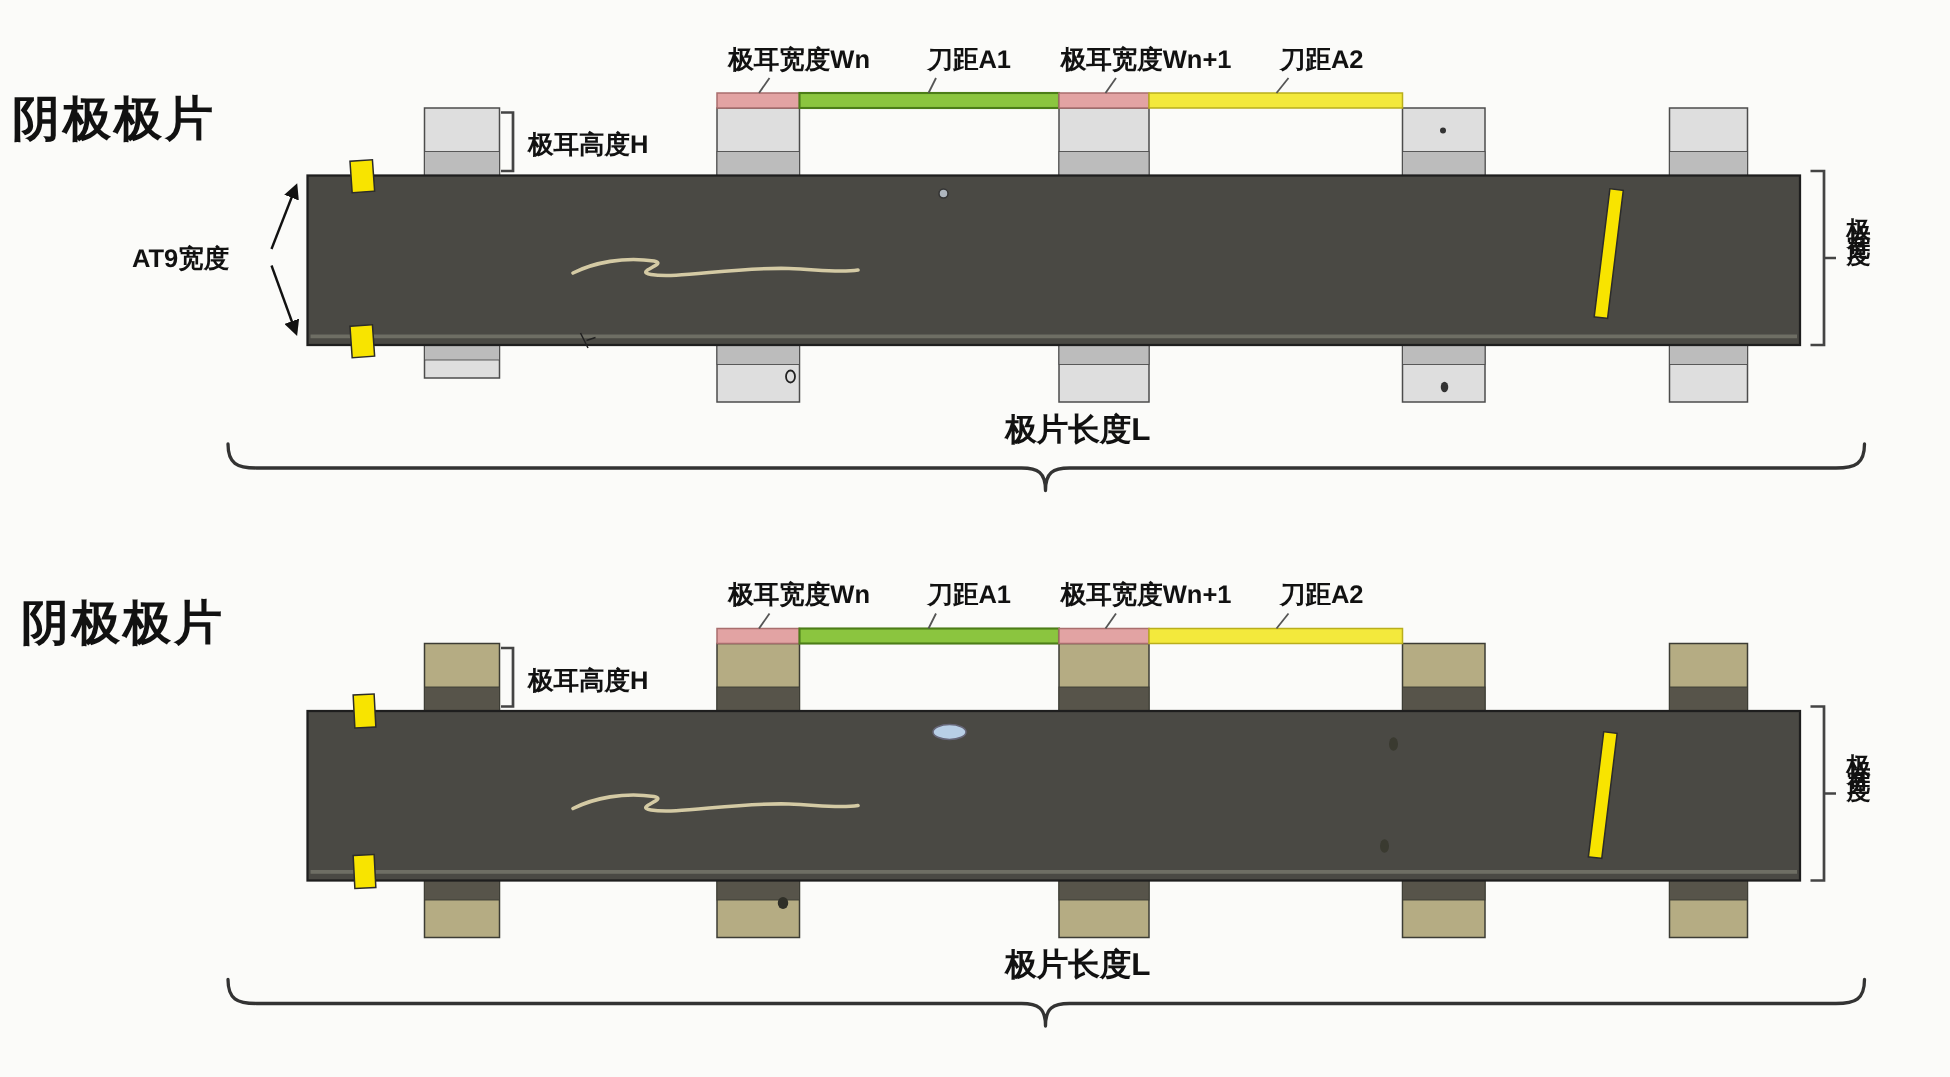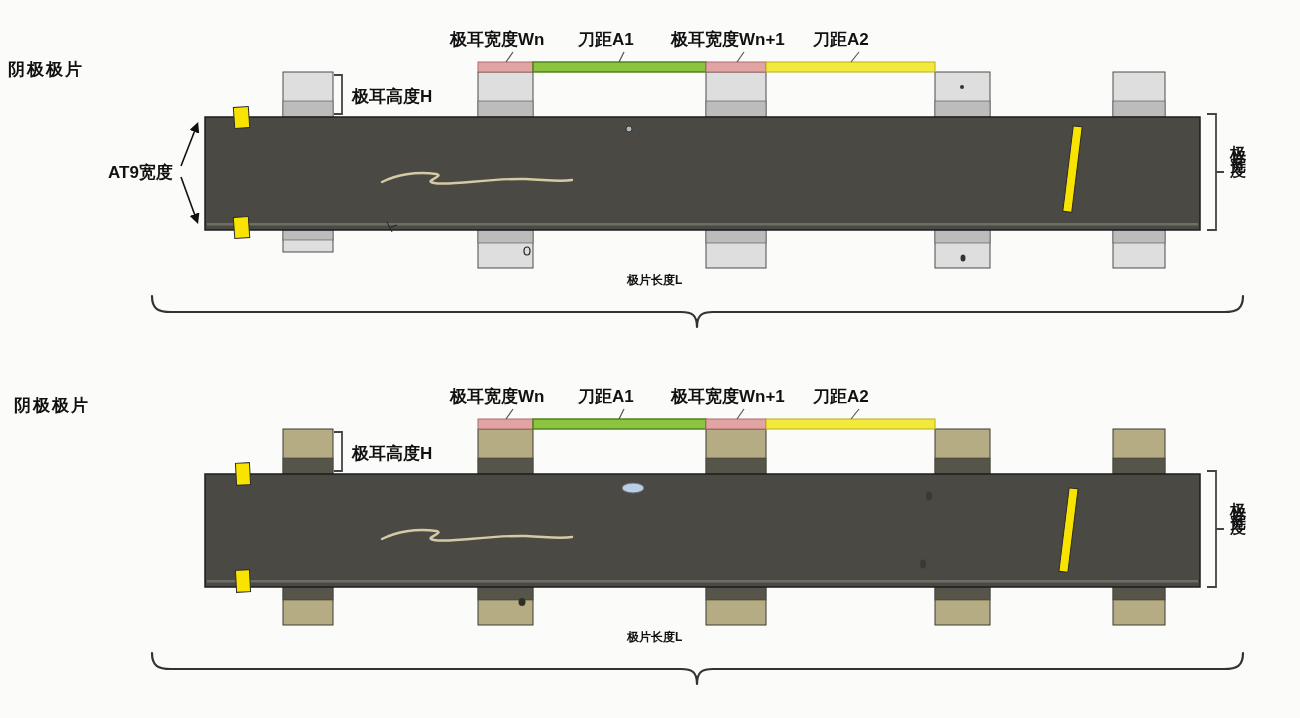--- a/index.html
+++ b/index.html
@@ -10,24 +10,24 @@
     color: var(--ink, #111);
     position: relative;
     overflow: hidden;
   }
   .canvas { position:absolute; inset:0; width:1300px; height:718px; }
   svg.layer { position:absolute; left:0; top:0; z-index:1; }
   .lbl {
     position:absolute; z-index:2; font-size:17px; font-weight:600;
     color: var(--ink, #111); white-space:nowrap;
   }
-  .lbl.center { text-align:left; }
-  .title { position:absolute; z-index:2; font-size:17px; font-weight:700; letter-spacing:2px; }
+  .lbl.center { text-align:right; }
+  .title { position:absolute; z-index:2; font-size:32px; font-weight:700; letter-spacing:2px; }
   .vtext { writing-mode:vertical-rl; text-orientation:upright; letter-spacing:5px; font-size:16px; }
-  .len { font-size:12px; }
+  .len { font-size:21px; }
   .bold { font-weight:700; }
 
   
   .strip      { fill:var(--strip,#4a4944); stroke:#1e1e1e; stroke-width:1.5; }
   .strip-edge { fill:var(--strip_edge,#8d8c80); opacity:.55; }
   .cathode .tab  { fill:var(--cathode_tab,#dedede); stroke:#4c4c4c; stroke-width:1; }
   .cathode .band { fill:var(--cathode_tab_band,#bcbcbc); stroke:#4c4c4c; stroke-width:.6; }
   .anode .tab    { fill:var(--anode_tab,#b5ac83); stroke:#3c3c34; stroke-width:1; }
   .anode .band   { fill:var(--anode_tab_band,#57544a); stroke:#3c3c34; stroke-width:.6; }
   .bar-pink   { fill:var(--tab_width_highlight,#e2a3a3); stroke:#a96e6e; stroke-width:1; }
@@ -174,21 +174,21 @@
       <ellipse cx="522" cy="245" rx="3.5" ry="4" fill="#2f2f28"></ellipse>
     </g>
   </svg>
 
   <div class="title" style="left:8px; top:58px">阴极极片</div>
   <div class="lbl center" style="left:450px; top:28px; width:130px">极耳宽度Wn</div>
   <div class="lbl center" style="left:578px; top:28px; width:96px">刀距A1</div>
   <div class="lbl center" style="left:671px; top:28px; width:150px">极耳宽度Wn+1</div>
   <div class="lbl center" style="left:813px; top:28px; width:96px">刀距A2</div>
   <div class="lbl" style="left:352px; top:85px">极耳高度H</div>
-  <div class="lbl bold" style="left:108px; top:161px">AT9宽度</div>
+  <div class="lbl bold" style="left:88px; top:161px">AT9宽度</div>
   <div class="lbl vtext" style="left:1227px; top:132px; height:110px">极片宽度</div>
   <div class="lbl center len" style="left:627px; top:272px; width:140px">极片长度L</div>
 
   <div class="title" style="left:14px; top:394px">阴极极片</div>
   <div class="lbl center" style="left:450px; top:385px; width:130px">极耳宽度Wn</div>
   <div class="lbl center" style="left:578px; top:385px; width:96px">刀距A1</div>
   <div class="lbl center" style="left:671px; top:385px; width:150px">极耳宽度Wn+1</div>
   <div class="lbl center" style="left:813px; top:385px; width:96px">刀距A2</div>
   <div class="lbl" style="left:352px; top:442px">极耳高度H</div>
   <div class="lbl vtext" style="left:1227px; top:489px; height:110px">极片宽度</div>

